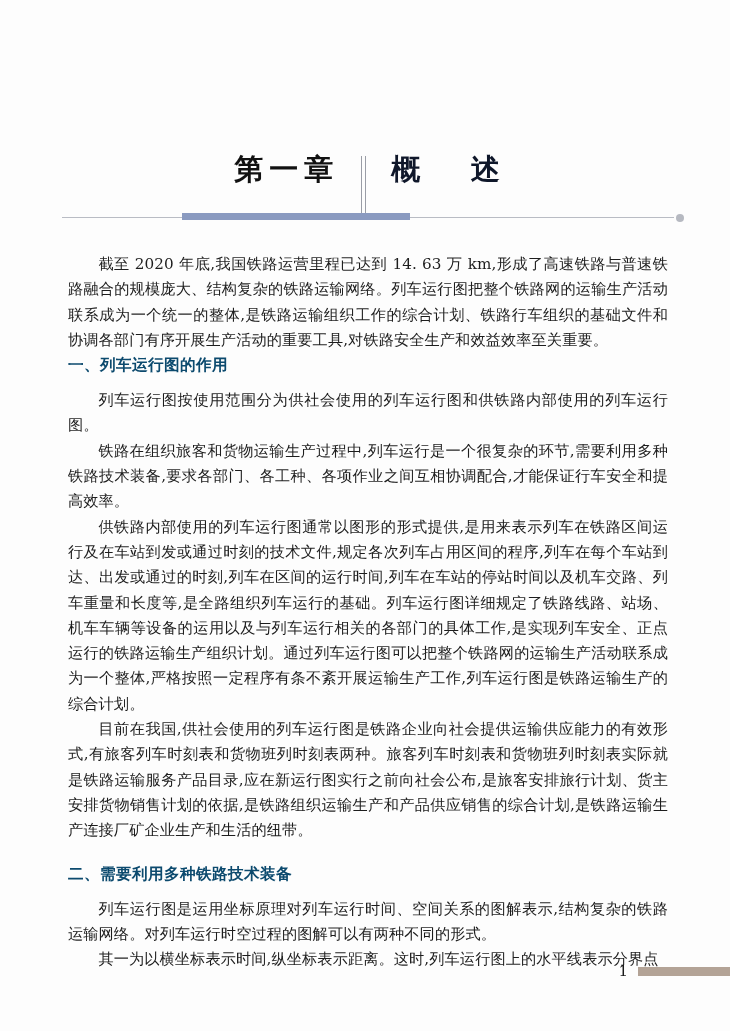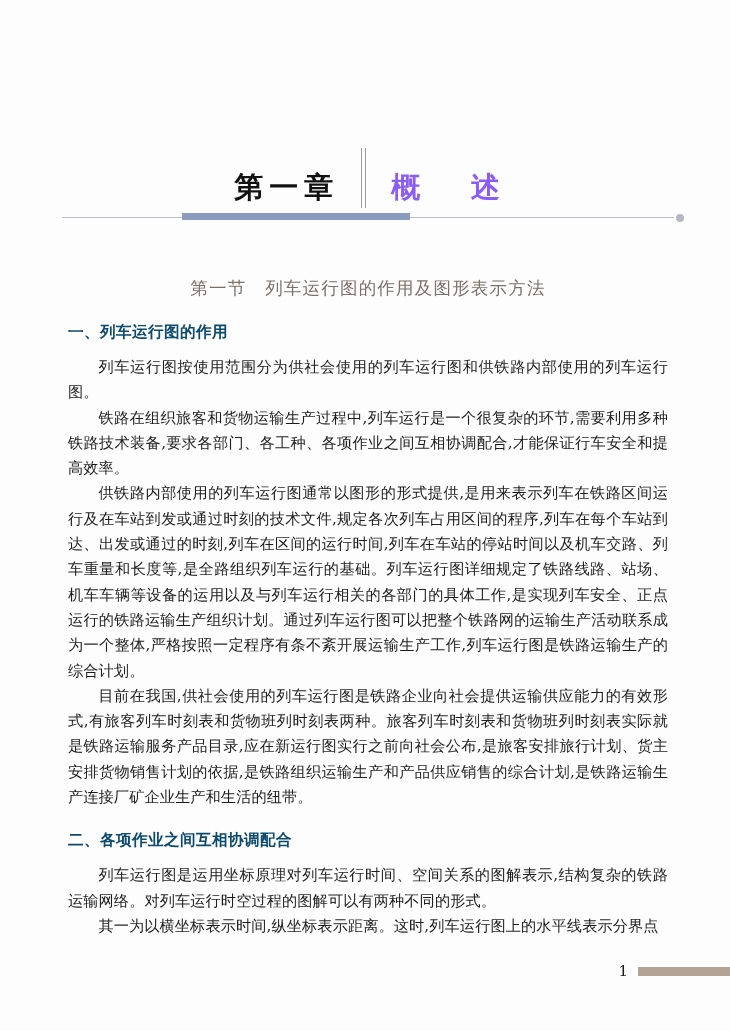--- a/index.html
+++ b/index.html
@@ -31,21 +31,21 @@
     height: 80px;
   }
 
   .chapter-title-row {
     position: absolute;
     left: 0;
     right: 0;
     top: 0;
     height: 58px;
     display: flex;
-    align-items: flex-end;
+    align-items: flex-start;
     justify-content: center;
   }
 
   .chapter-num {
     font-size: 29px;
     font-weight: bold;
     letter-spacing: 6px;
     color: #111;
     font-family: "DejaVu Serif", "Liberation Serif", serif;
     padding-right: 22px;
@@ -67,21 +67,21 @@
     width: 1px;
     background: #9a9da6;
   }
   .chapter-sep::before { left: 0px; }
   .chapter-sep::after  { left: 4px; }
 
   .chapter-name {
     font-size: 29px;
     font-weight: bold;
     letter-spacing: 2px;
-    color: #8b5cf6;
+    color: #0f172a;
     padding-left: 24px;
     white-space: pre;
   }
 
   .chapter-rule-wrap {
     position: absolute;
     left: 62px;
     right: 46px;
     top: 62px;
     height: 12px;
@@ -203,39 +203,37 @@
     </div>
     <div class="chapter-rule-wrap">
       <div class="rule-thin"></div>
       <div class="rule-thick"></div>
       <div class="rule-dot"></div>
     </div>
   </div>
 
   <div class="content">
 
-
-    <div class="section-heading-wrap">
-      <h2 class="section-heading">第一节　列车运行图的作用及图形表示方法</h2>
-    </div>
+    <p class="body-par">截至 2020 年底,我国铁路运营里程已达到 14. 63 万 km,形成了高速铁路与普速铁路融合的规模庞大、结构复杂的铁路运输网络。列车运行图把整个铁路网的运输生产活动联系成为一个统一的整体,是铁路运输组织工作的综合计划、铁路行车组织的基础文件和协调各部门有序开展生产活动的重要工具,对铁路安全生产和效益效率至关重要。</p>
+
 
     <div class="sub-heading-wrap-1">
       <h3 class="sub-heading">一、列车运行图的作用</h3>
     </div>
 
     <p class="body-par">列车运行图按使用范围分为供社会使用的列车运行图和供铁路内部使用的列车运行图。</p>
 
     <p class="body-par">铁路在组织旅客和货物运输生产过程中,列车运行是一个很复杂的环节,需要利用多种铁路技术装备,要求各部门、各工种、各项作业之间互相协调配合,才能保证行车安全和提高效率。</p>
 
     <p class="body-par">供铁路内部使用的列车运行图通常以图形的形式提供,是用来表示列车在铁路区间运行及在车站到发或通过时刻的技术文件,规定各次列车占用区间的程序,列车在每个车站到达、出发或通过的时刻,列车在区间的运行时间,列车在车站的停站时间以及机车交路、列车重量和长度等,是全路组织列车运行的基础。列车运行图详细规定了铁路线路、站场、机车车辆等设备的运用以及与列车运行相关的各部门的具体工作,是实现列车安全、正点运行的铁路运输生产组织计划。通过列车运行图可以把整个铁路网的运输生产活动联系成为一个整体,严格按照一定程序有条不紊开展运输生产工作,列车运行图是铁路运输生产的综合计划。</p>
 
     <p class="body-par">目前在我国,供社会使用的列车运行图是铁路企业向社会提供运输供应能力的有效形式,有旅客列车时刻表和货物班列时刻表两种。旅客列车时刻表和货物班列时刻表实际就是铁路运输服务产品目录,应在新运行图实行之前向社会公布,是旅客安排旅行计划、货主安排货物销售计划的依据,是铁路组织运输生产和产品供应销售的综合计划,是铁路运输生产连接厂矿企业生产和生活的纽带。</p>
 
     <div class="sub-heading-wrap-2">
-      <h3 class="sub-heading">二、各项作业之间互相协调配合</h3>
+      <h3 class="sub-heading">二、需要利用多种铁路技术装备</h3>
     </div>
 
     <p class="body-par">列车运行图是运用坐标原理对列车运行时间、空间关系的图解表示,结构复杂的铁路运输网络。对列车运行时空过程的图解可以有两种不同的形式。</p>
 
     <p class="body-par">其一为以横坐标表示时间,纵坐标表示距离。这时,列车运行图上的水平线表示分界点</p>
 
   </div>
 
   <div class="footer">
     <div class="footer-inner">

